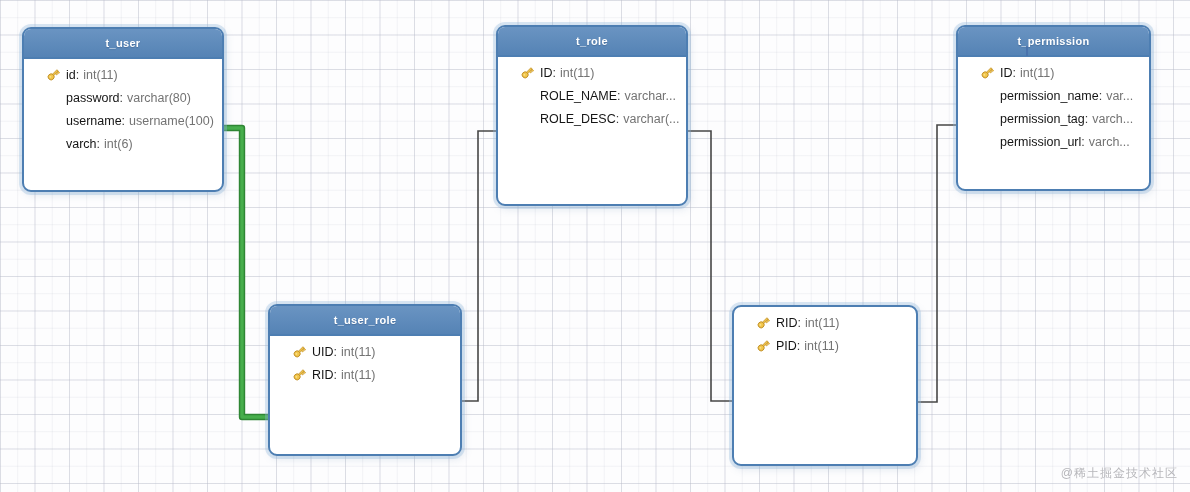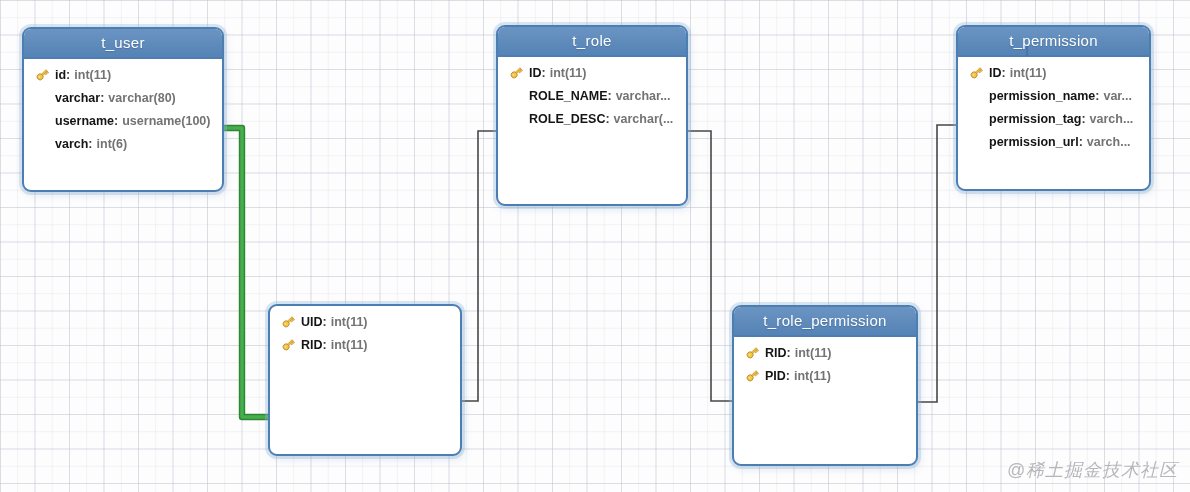--- a/index.html
+++ b/index.html
@@ -15,35 +15,35 @@
     background-size: 34.5px 34.5px, 34.5px 34.5px, 17.25px 17.25px, 17.25px 17.25px;
   }
   .wires{position:absolute;left:0;top:0;z-index:1;pointer-events:none;}
   .etable{
     position:absolute;z-index:2;display:flex;flex-direction:column;
     background:#ffffff;border:2px solid #4d7eb2;border-radius:9px;
     box-shadow:0 0 0 3px rgba(150,185,220,0.35), 2px 3px 8px rgba(90,120,160,0.18);
   }
   .ehdr{
     height:28px;line-height:28px;text-align:center;color:#ffffff;
-    font-size:15px;font-weight:normal;letter-spacing:0.3px;
+    font-size:11px;font-weight:bold;letter-spacing:0.3px;
     background:linear-gradient(#6a94c2,#5583b5);
     border-bottom:2px solid #4d7eb2;border-radius:7px 7px 0 0;
     text-shadow:0 1px 1px rgba(40,70,110,0.35);
   }
-  .ebody{flex:1;padding:4px 5px 0 5px;font-weight:bold;}
+  .ebody{flex:1;padding:4px 5px 0 16px;}
   .erow{display:flex;align-items:center;height:23px;font-size:12.5px;white-space:nowrap;overflow:hidden;}
   .kslot{width:26px;min-width:26px;display:flex;align-items:center;justify-content:center;}
   .fname{color:#151515;}
   .fsep{color:#3c3c3c;}
   .ftype{color:#737373;margin-left:4px;}
   .cursor-mark{position:absolute;z-index:3;width:2px;height:10px;background:rgba(72,112,172,0.85);}
   .watermark{
     position:absolute;right:12px;bottom:10px;z-index:4;
-    color:#b7b7bb;font-size:18px;letter-spacing:1px;font-style:italic;
+    color:#b7b7bb;font-size:12px;letter-spacing:1px;
   }
 </style>
 </head>
 <body>
 
 <div class="canvas">
 
   <svg class="wires" width="1190" height="492">
     <polyline points="218,128 242,128 242,417 268,417" fill="none" stroke-width="6.4" stroke-linejoin="round" stroke="#2f8634"></polyline>
     <polyline points="218,128 242,128 242,417 268,417" fill="none" stroke-width="3.4" stroke-linejoin="round" stroke="#47ae4c"></polyline>
@@ -68,21 +68,21 @@
                 <circle cx="3.9" cy="7.4" r="1" fill="#fae08a"></circle>
               </g>
             </svg>
         </span>
         <span class="fname">id</span>
           <span class="fsep">:</span>
           <span class="ftype">int(11)</span>
       </div>
       <div class="erow">
         <span class="kslot"></span>
-        <span class="fname">varchar</span>
+        <span class="fname">password</span>
           <span class="fsep">:</span>
           <span class="ftype">varchar(80)</span>
       </div>
       <div class="erow">
         <span class="kslot"></span>
         <span class="fname">username</span>
           <span class="fsep">:</span>
           <span class="ftype">username(100)</span>
       </div>
       <div class="erow">
@@ -166,20 +166,23 @@
       <div class="erow">
         <span class="kslot"></span>
         <span class="fname">permission_url</span>
           <span class="fsep">:</span>
           <span class="ftype">varch...</span>
       </div>
     </div>
   </div>
 
   <div class="etable" style="left:268px;top:304px;width:190px;height:148px;">
+    <div class="ehdr">
+      <span>t_user_role</span>
+    </div>
     <div class="ebody">
       <div class="erow">
         <span class="kslot">
           <svg viewBox="0 0 16 16" width="15" height="15">
               <g transform="rotate(-45 8 8)">
                 <rect x="6.6" y="7" width="7.6" height="2" fill="#f2c64a" stroke="#c2912b" stroke-width="0.8"></rect>
                 <rect x="10" y="8.7" width="1.6" height="2.1" fill="#f2c64a" stroke="#c2912b" stroke-width="0.7"></rect>
                 <rect x="12.6" y="8.7" width="1.4" height="2.5" fill="#f2c64a" stroke="#c2912b" stroke-width="0.7"></rect>
                 <circle cx="4.4" cy="8" r="3.2" fill="#f2c64a" stroke="#c2912b" stroke-width="1"></circle>
                 <circle cx="3.9" cy="7.4" r="1" fill="#fae08a"></circle>
@@ -203,23 +206,20 @@
             </svg>
         </span>
         <span class="fname">RID</span>
           <span class="fsep">:</span>
           <span class="ftype">int(11)</span>
       </div>
     </div>
   </div>
 
   <div class="etable" style="left:732px;top:305px;width:182px;height:157px;">
-    <div class="ehdr">
-      <span>t_role_permission</span>
-    </div>
     <div class="ebody">
       <div class="erow">
         <span class="kslot">
           <svg viewBox="0 0 16 16" width="15" height="15">
               <g transform="rotate(-45 8 8)">
                 <rect x="6.6" y="7" width="7.6" height="2" fill="#f2c64a" stroke="#c2912b" stroke-width="0.8"></rect>
                 <rect x="10" y="8.7" width="1.6" height="2.1" fill="#f2c64a" stroke="#c2912b" stroke-width="0.7"></rect>
                 <rect x="12.6" y="8.7" width="1.4" height="2.5" fill="#f2c64a" stroke="#c2912b" stroke-width="0.7"></rect>
                 <circle cx="4.4" cy="8" r="3.2" fill="#f2c64a" stroke="#c2912b" stroke-width="1"></circle>
                 <circle cx="3.9" cy="7.4" r="1" fill="#fae08a"></circle>

